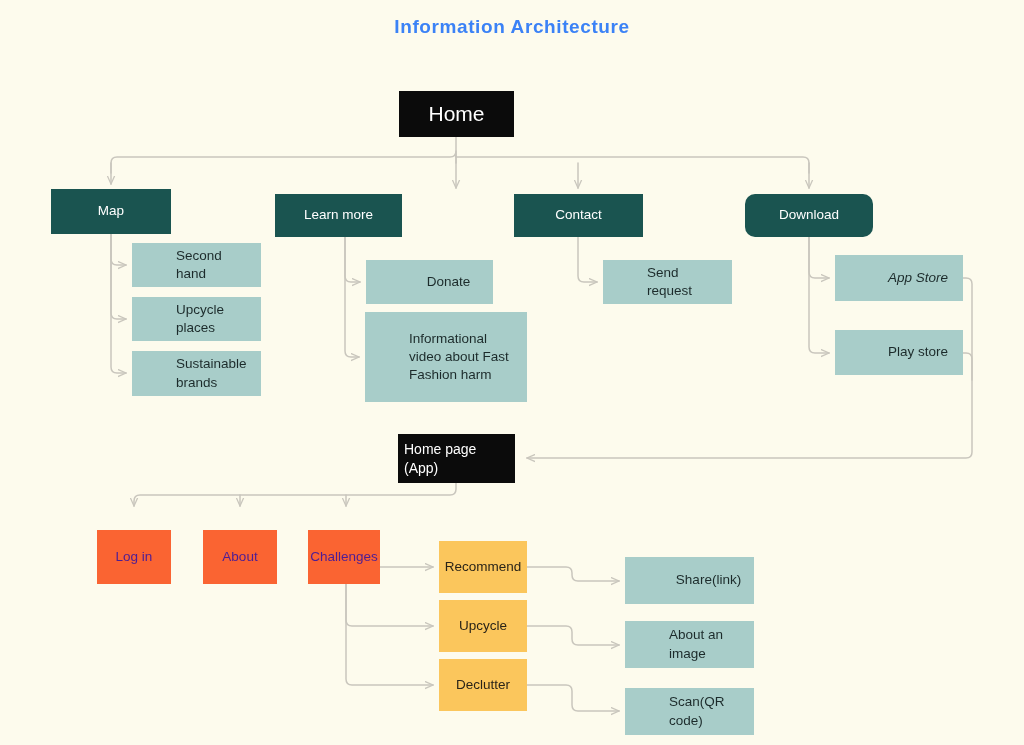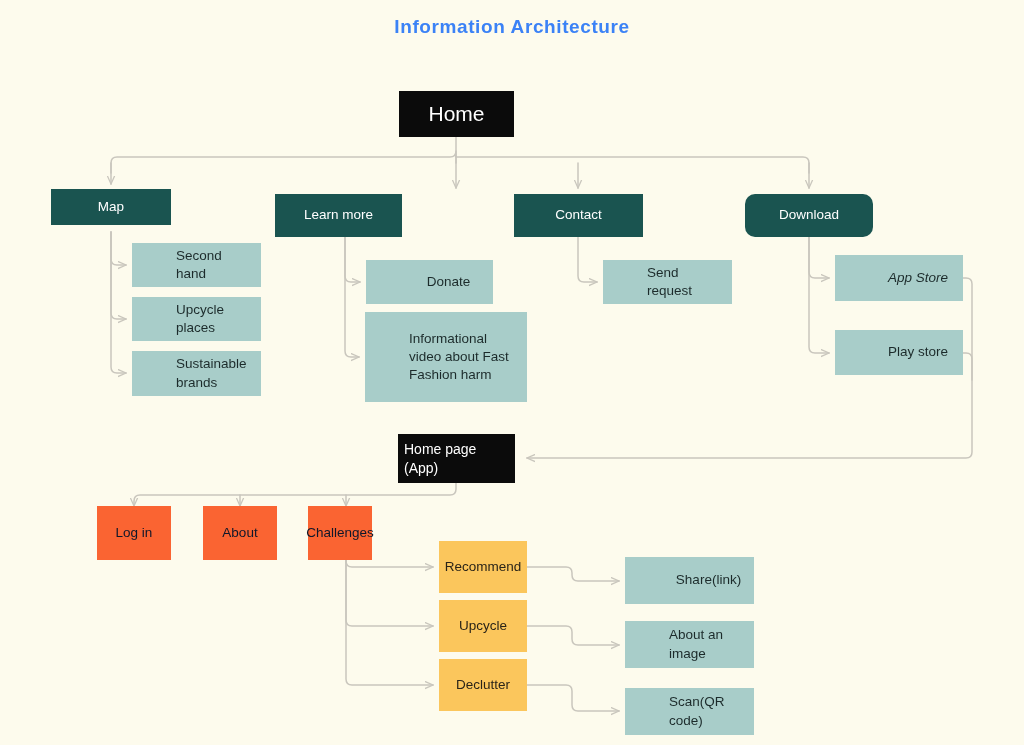--- a/index.html
+++ b/index.html
@@ -54,22 +54,23 @@
     font-size: 13.5px;
   }
   .n-lightteal {
     background: #a8cdc9;
     color: #1c2b2b;
     font-size: 13.5px;
     padding-left: 44px;
   }
   .n-orange {
     background: #fa6432;
-    color: #0f172a;
-    font-size: 13.5px;
+    color: #4c1d95;
+    font-size: 13.5px;
+    margin-top: 24px;
   }
   .n-yellow {
     background: #fbc65c;
     color: #2a2418;
     font-size: 13.5px;
   }
   .home-main { font-size: 21px; }
   .home-app { font-size: 14px; }
 </style>
 </head>
@@ -125,21 +126,21 @@
       <path d="M 527 567 L 566 567 Q 572 567 572 573 L 572 575 Q 572 581 578 581 L 619 581" marker-end="url(#arrow)"></path>
       <path d="M 527 626 L 566 626 Q 572 626 572 632 L 572 639 Q 572 645 578 645 L 619 645" marker-end="url(#arrow)"></path>
       <path d="M 527 685 L 566 685 Q 572 685 572 691 L 572 705 Q 572 711 578 711 L 619 711" marker-end="url(#arrow)"></path>
     </g>
   </svg>
 
   <div class="node n-black home-main" style="left:399px; top:91px; width:115px; height:46px;">
     <span>Home</span>
   </div>
 
-  <div class="node n-darkteal" style="left:51px; top:189px; width:120px; height:36px;">
+  <div class="node n-darkteal" style="left:51px; top:189px; width:120px; height:45px;">
     <span>Map</span>
   </div>
   <div class="node n-darkteal" style="left:275px; top:194px; width:127px; height:43px;">
     <span>Learn more</span>
   </div>
   <div class="node n-darkteal" style="left:514px; top:194px; width:129px; height:43px;">
     <span>Contact</span>
   </div>
   <div class="node n-darkteal" style="left:745px; top:194px; width:128px; height:43px;border-radius:10px;">
     <span>Download</span>
@@ -176,21 +177,21 @@
   <div class="node n-black home-app" style="left:398px; top:434px; width:117px; height:49px;">
     <span>Home page (App)</span>
   </div>
 
   <div class="node n-orange" style="left:97px; top:506px; width:74px; height:54px;">
     <span>Log in</span>
   </div>
   <div class="node n-orange" style="left:203px; top:506px; width:74px; height:54px;">
     <span>About</span>
   </div>
-  <div class="node n-orange" style="left:308px; top:506px; width:64px; height:54px;">
+  <div class="node n-orange" style="left:308px; top:506px; width:72px; height:54px;">
     <span>Challenges</span>
   </div>
 
   <div class="node n-yellow" style="left:439px; top:541px; width:88px; height:52px;">
     <span>Recommend</span>
   </div>
   <div class="node n-yellow" style="left:439px; top:600px; width:88px; height:52px;">
     <span>Upcycle</span>
   </div>
   <div class="node n-yellow" style="left:439px; top:659px; width:88px; height:52px;">

